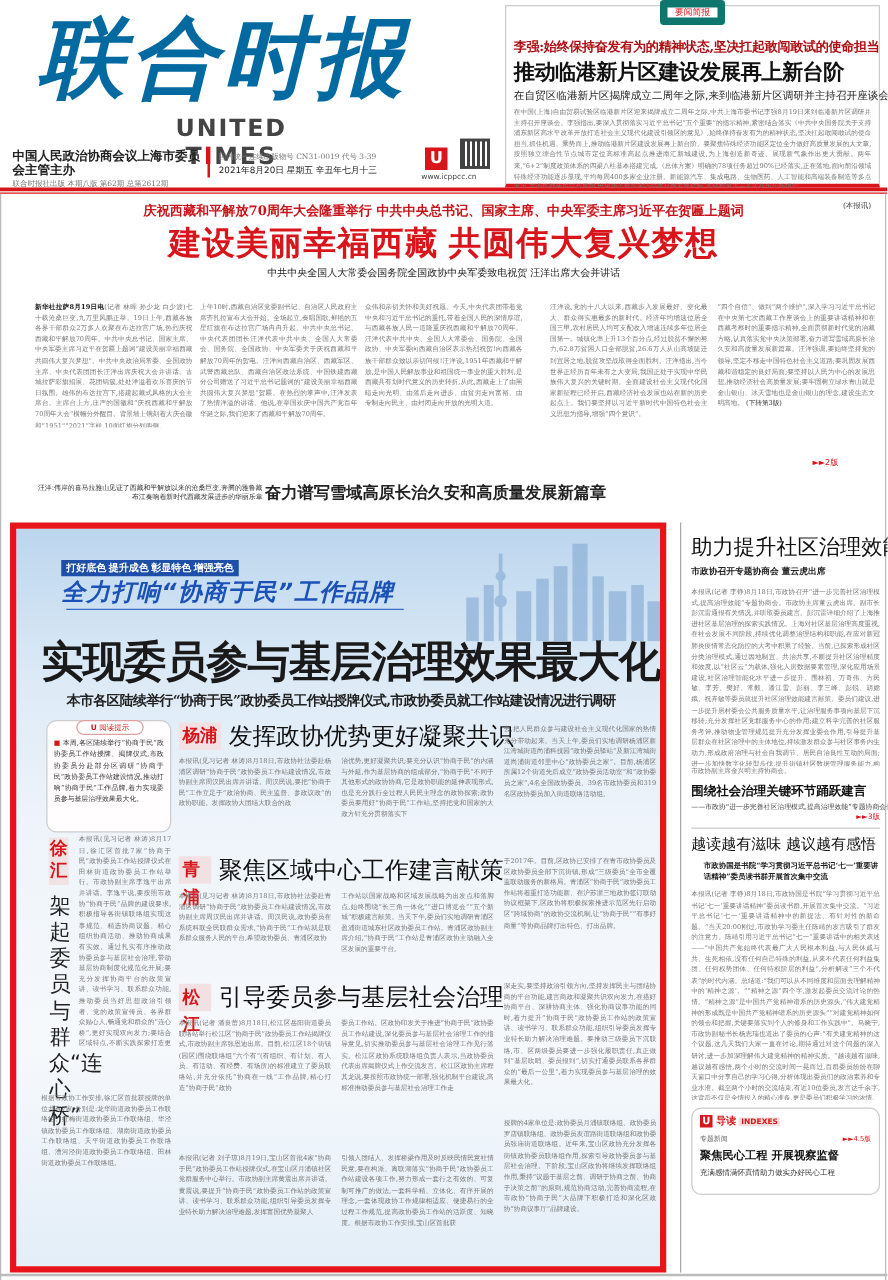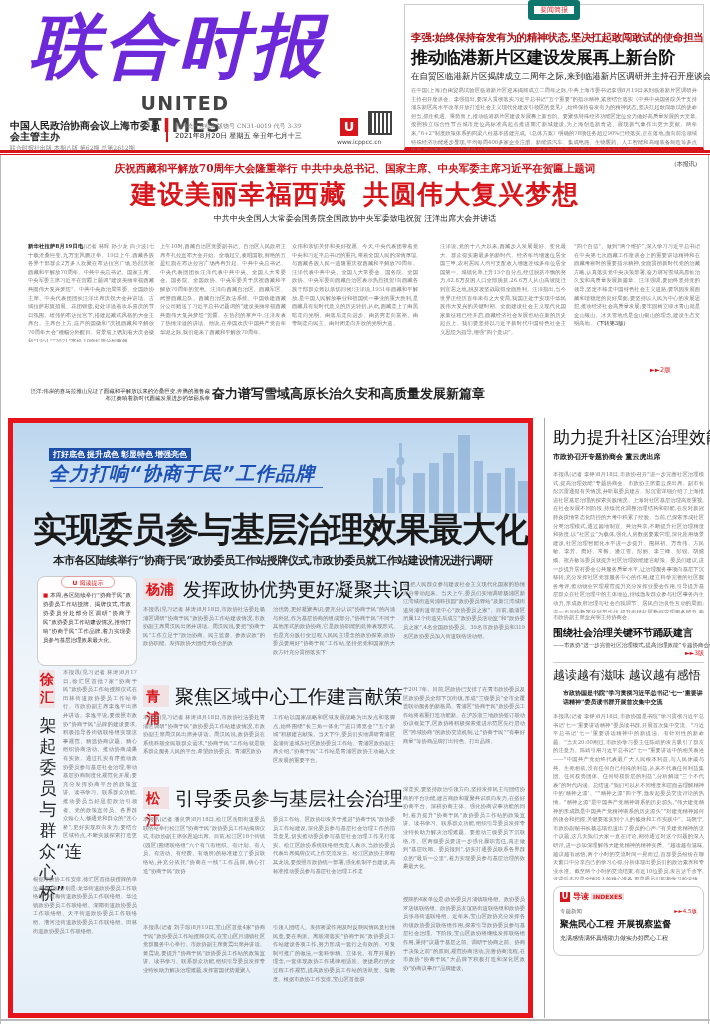--- a/index.html
+++ b/index.html
@@ -1,18 +1,18 @@
 <!DOCTYPE html>
 <html><head>
 <meta charset="utf-8">
 <style>
 *{box-sizing:border-box;margin:0;padding:0}
 body{width:710px;height:1024px;background:#fff;font-family:"DejaVu Serif",serif;color:#222;position:relative;overflow:hidden}
 .abs{position:absolute}
-.mast-logo{left:30px;top:6px;width:300px;height:80px;font-family:"DejaVu Serif",serif;font-size:70px;font-weight:bold;color:#6d28d9;letter-spacing:4px;line-height:80px;font-style:italic}
+.mast-logo{left:30px;top:6px;width:300px;height:80px;font-family:"DejaVu Serif",serif;font-size:70px;font-weight:bold;color:#0369a1;letter-spacing:4px;line-height:80px;font-style:italic}
 .mast-en{left:100px;top:92px;width:170px;font-family:"DejaVu Sans",sans-serif;font-size:19px;letter-spacing:1.5px;color:#444;text-align:center;font-weight:bold}
 .mast-en .i{color:#d8151b}
 .info-l{left:10px;top:120px;width:155px;font-size:7px;line-height:11px}
 .info-l .b{font-family:Liberation Serif, serif;font-weight:bold;font-size:10px;color:#222}
 .info-l .s{color:#777;font-size:6px}
 .info-sep{left:166px;top:120px;width:2px;height:22px;background:#d8151b}
 .info-m{left:175px;top:120px;width:165px;font-size:6px;line-height:11px;color:#777}
 .info-m .d{font-family:"DejaVu Sans",sans-serif;color:#222;font-size:7px}
 .logo-box{left:340px;top:118px;width:18px;height:18px;background:#d8151b;color:#fff;font-family:"DejaVu Sans",sans-serif;font-weight:bold;font-size:13px;text-align:center;line-height:18px}
 .qr{left:368px;top:111px;width:24px;height:24px;background:repeating-linear-gradient(90deg,#222 0 2px,#fff 2px 4px),#222;border:2px solid #222;opacity:.85}
@@ -21,21 +21,21 @@
 .mast-rule2{left:0;top:154px;width:710px;height:1px;background:#d8151b}
 .news-box{left:404px;top:4px;width:300px;height:146px;border:1px solid #ccc;border-bottom:3px solid #d8151b;padding:2px 6px}
 .news-tag{left:0;right:0;top:0;text-align:center;font-family:"DejaVu Sans",sans-serif;font-size:7px;color:#d8151b}
 .news-tag span{background:#fff;padding:0 6px;border:6px solid #0f766e;border-radius:3px}
 .news-kicker{font-size:10.5px;font-weight:bold;color:#b01015;margin-top:24px;white-space:nowrap;letter-spacing:-.3px}
 .news-head{font-family:"DejaVu Sans",sans-serif;font-size:17px;font-weight:bold;color:#111;white-space:nowrap;letter-spacing:-.5px;margin-top:1px}
 .news-sub{font-family:"DejaVu Sans",sans-serif;font-size:8.5px;color:#222;white-space:nowrap;margin-top:2px}
 .body-txt{font-size:5.3px;line-height:8.6px;color:#777;text-align:justify;overflow:hidden}
 .news-body{margin-top:3px;height:74px}
 .tibet-kicker{left:0;top:162px;width:710px;text-align:center;font-size:10.5px;color:#c8141a;font-weight:bold;white-space:nowrap}
-.tibet-head{left:0;top:177px;width:710px;text-align:center;font-family:Liberation Mono, monospace;font-size:26px;font-weight:bold;color:#d8151b;white-space:nowrap;letter-spacing:1px}
+.tibet-head{left:0;top:177px;width:710px;text-align:center;font-family:Liberation Sans, sans-serif;font-size:26px;font-weight:bold;color:#d8151b;white-space:nowrap;letter-spacing:1px}
 .tibet-sub{left:0;top:213px;width:710px;text-align:center;font-family:"DejaVu Sans",sans-serif;font-size:8px;color:#222}
 .col{top:242px;height:100px}
 .cap-l{left:30px;top:388px;width:180px;font-family:"DejaVu Sans",sans-serif;font-size:5.5px;line-height:7px;color:#333;text-align:right}
 .cap-r{left:212px;top:385px;width:480px;font-size:13px;font-weight:bold;color:#222;white-space:nowrap}
 .arrow-2{left:650px;top:366px;font-family:"DejaVu Sans",sans-serif;font-size:6.5px;color:#d8151b}
 .feat{left:8px;top:418px;width:525px;height:600px;border:5px solid #e8141b;background:linear-gradient(180deg,#bcd6ee 0%,#dceaf6 20%,#eef4fa 40%,#f6f9fc 70%,#e3eef8 100%);overflow:hidden}
 .feat-slogan{left:36px;top:25px;background:#1d4fa8;color:#fff;font-family:Liberation Serif, serif;font-size:8px;font-weight:bold;padding:1px 4px}
 .feat-brand{left:36px;top:38px;font-family:"DejaVu Sans",sans-serif;font-size:19px;font-weight:bold;font-style:italic;color:#1c52b8;letter-spacing:1px;white-space:nowrap}
 .feat-rule{left:40px;top:64px;width:270px;height:1px;background:#3a6cc8}
 .skyline{left:320px;top:0;width:200px;height:90px}

